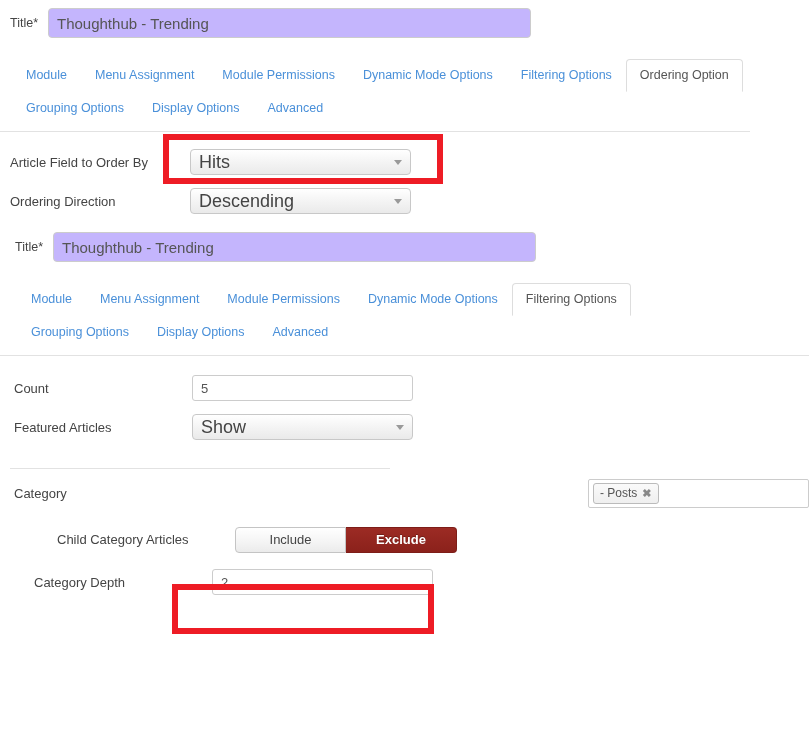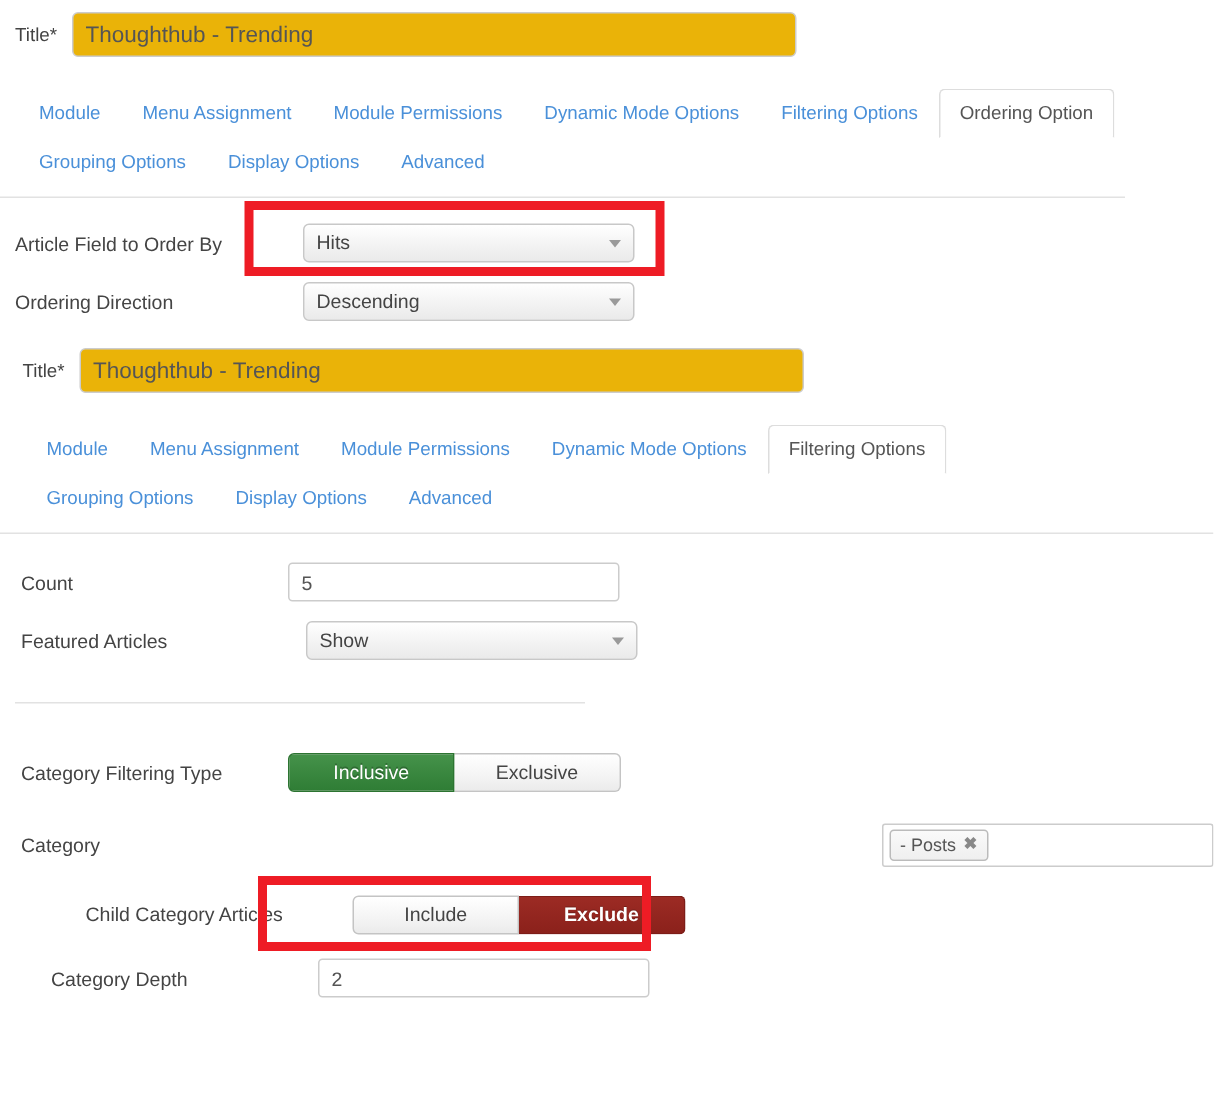--- a/index.html
+++ b/index.html
@@ -29,21 +29,21 @@
     color: #444444;
     padding-left: 10px;
     width: 48px;
     box-sizing: border-box;
   }
   .title-label .req { color: #444; }
   .title-input {
     height: 30px;
     border: 1px solid #cccccc;
     border-radius: 4px;
-    background: #eab308;
+    background: #c4b5fd;
     font-family: "Liberation Sans", sans-serif;
     font-size: 15px;
     color: #555555;
     padding: 0 8px;
     box-sizing: border-box;
     outline: none;
   }
   .title-input-1 { width: 483px; }
   .title-input-2 { width: 483px; }
 
@@ -93,29 +93,28 @@
   .control { position: relative; }
 
   select.sel, .fakesel {
     width: 221px;
     height: 26px;
     box-sizing: border-box;
     border: 1px solid #c8c8c8;
     border-radius: 4px;
     background: linear-gradient(to bottom, #ffffff 0%, #f3f3f3 55%, #eaeaea 100%);
     font-family: "Liberation Sans", sans-serif;
-    font-size: 13px;
+    font-size: 18px;
     color: #444444;
     padding: 0 22px 0 8px;
     line-height: 24px;
     -webkit-appearance: none;
     appearance: none;
     outline: none;
     cursor: pointer;
-    margin-left: 12px;
   }
   .fakesel { display: block; }
   .selwrap { position: relative; display: inline-block; }
   .selwrap .caret {
     position: absolute;
     right: 9px;
     top: 50%;
     margin-top: -2px;
     width: 0; height: 0;
     border-left: 4.5px solid transparent;
@@ -295,27 +294,20 @@
   <div class="field" style="height:38px;">
     <div class="field-label" style="width:192px;padding-left:14px;">Featured Articles</div>
     <div class="control selwrap">
       <div class="fakesel">Show</div>
       <span class="caret"></span>
     </div>
   </div>
 
   <div class="hr" style="width:380px;margin:22px 0 0 10px;"></div>
 
-  <div class="field" style="height:48px;margin-top:22px;">
-    <div class="field-label" style="width:192px;padding-left:14px;">Category Filtering Type</div>
-    <div class="btn-group">
-      <div class="btn active-green">Inclusive</div>
-      <div class="btn">Exclusive</div>
-    </div>
-  </div>
 
   <div class="field" style="height:48px;justify-content:space-between;">
     <div class="field-label" style="width:192px;padding-left:14px;">Category</div>
     <div class="chosen">
       <span class="tag">
         <span>- Posts</span>
         <span class="x">✖</span>
       </span>
     </div>
   </div>

